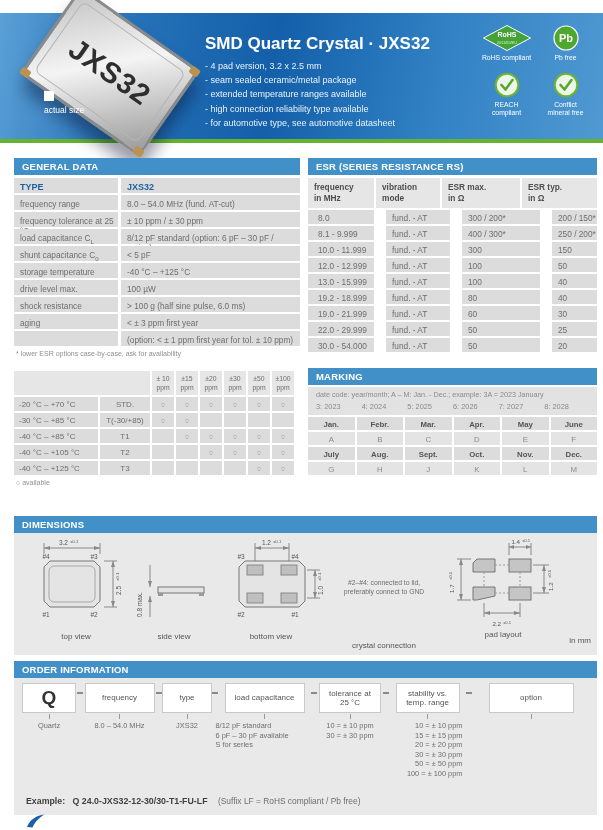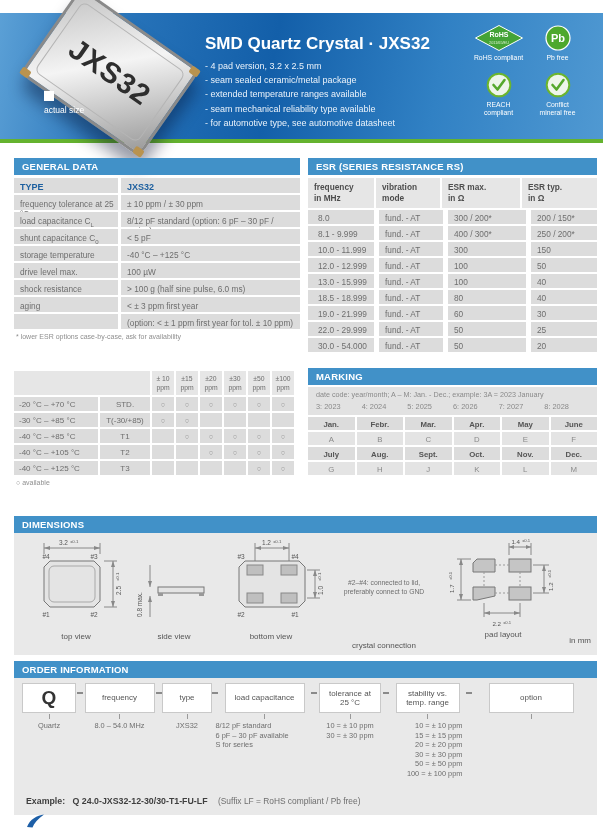--- a/index.html
+++ b/index.html
@@ -14,21 +14,21 @@
     border:3px solid #8a8a8a;box-shadow:8px 12px 16px rgba(0,10,40,.4);
     display:flex;align-items:center;justify-content:center;}
   .chip-seam{position:absolute;inset:7px;border:1px solid #b5b5b5;border-radius:7px;}
   .chip-pad{position:absolute;width:10px;height:8px;background:#b9934f;border-radius:2px;}
   .chip-text{font-size:29px;font-weight:bold;color:#2e2e2e;letter-spacing:1px;}
   .actual-size{position:absolute;left:44px;top:78px;}
   .actual-size .sq{width:10px;height:10px;background:#fff;}
   .actual-size .lbl{font-size:8.5px;color:#fff;margin-top:4px;}
   .h-title{position:absolute;left:205px;top:21px;font-size:17px;font-weight:bold;color:#fff;}
   .h-features{position:absolute;left:205px;top:46px;font-size:9px;color:#eaf2fa;line-height:14.2px;}
-  .badges{position:absolute;right:16px;top:12px;width:118px;display:grid;
+  .badges{position:absolute;right:8px;top:12px;width:118px;display:grid;
     grid-template-columns:1fr 1fr;row-gap:9px;}
   .badge{display:flex;flex-direction:column;align-items:center;gap:3px;}
   .badge-label{font-size:6.8px;color:#fff;text-align:center;white-space:pre-line;line-height:8.5px;}
   
   .section{position:absolute;}
   .bar{height:17px;background:#4191c8;color:#fff;font-size:9.5px;font-weight:bold;
     line-height:17px;padding-left:8px;letter-spacing:.2px;}
   
   .gd-rows{margin-top:3px;}
   .gd-row{display:flex;gap:3px;margin-bottom:2px;}
@@ -36,21 +36,21 @@
     height:15px;box-sizing:border-box;padding:3.5px 0 0 6px;}
   .gd-value{flex:1;background:#dcdcdc;font-size:8.3px;color:#6e6e6e;
     height:15px;box-sizing:border-box;padding:3.5px 0 0 6px;}
   .gd-type .gd-label,.gd-type .gd-value{color:#1c5f9f;font-weight:bold;font-size:9px;}
   .footnote{font-size:7px;color:#8f8f8f;margin-top:4px;padding-left:2px;}
   sub{font-size:6px;}
   
   .esr-head{display:flex;gap:2px;margin-top:3px;margin-bottom:2px;}
   .esr-h{background:#e6e6e6;font-size:8.3px;font-weight:bold;color:#4d4d4d;
     white-space:pre-line;line-height:10.5px;height:30px;box-sizing:border-box;padding:4px 0 0 6px;}
-  .esr-row{display:flex;gap:5px;margin-bottom:2px;}
+  .esr-row{display:flex;gap:12px;margin-bottom:2px;}
   .esr-c{background:#dcdcdc;font-size:8.3px;color:#6e6e6e;height:14px;
     box-sizing:border-box;padding:3px 0 0 6px;}
   .w1{width:66px;}.w2{width:64px;}.w3{width:78px;}.w4{flex:1;}
   .esr-c.w1{padding-left:10px;}
   
   .st-head{display:flex;gap:2px;margin-top:3px;margin-bottom:2px;}
   .st-corner{width:136px;background:#e6e6e6;height:24px;}
   .st-h{width:22px;background:#e6e6e6;height:24px;font-size:6.8px;color:#6e6e6e;
     text-align:center;white-space:pre-line;line-height:9px;padding-top:3px;box-sizing:border-box;}
   .st-row{display:flex;gap:2px;margin-bottom:2px;}
@@ -113,21 +113,21 @@
     </div>
     <div class="actual-size">
       <div class="sq"></div>
       <div class="lbl">actual size</div>
     </div>
     <div class="h-title">SMD Quartz Crystal · JXS32</div>
     <div class="h-features">
       <div>- 4 pad version, 3.2 x 2.5 mm</div>
       <div>- seam sealed ceramic/metal package</div>
       <div>- extended temperature ranges available</div>
-      <div>- seam mechanical reliability type available</div>
+      <div>- high connection reliability type available</div>
       <div>- for automotive type, see automotive datasheet</div>
     </div>
     <div class="badges">
       <div class="badge">
         <svg width="48" height="26" viewBox="0 0 48 26">
           <polygon points="24,0.5 47.5,13 24,25.5 0.5,13" fill="#44a336" stroke="#ffffff" stroke-width="1"></polygon>
           <text x="24" y="12" font-size="7" font-weight="bold" fill="#fff" text-anchor="middle">RoHS</text>
           <text x="24" y="19" font-size="3.8" fill="#d9f0cf" text-anchor="middle">2011/65/EU</text>
         </svg>
         <div class="badge-label">RoHS compliant</div>
@@ -157,20 +157,24 @@
       </div>
     </div>
   </div>
 
   <div class="section" style="top:158px;left:14px;width:286px;">
     <div class="bar">GENERAL DATA</div>
     <div class="gd-rows">
       <div class="gd-row gd-type">
         <div class="gd-label">TYPE</div>
         <div class="gd-value">JXS32</div>
+      </div>
+      <div class="gd-row">
+        <div class="gd-label"><span>frequency range</span><sub></sub></div>
+        <div class="gd-value">8.0 – 54.0 MHz (fund. AT-cut)</div>
       </div>
       <div class="gd-row">
         <div class="gd-label"><span>frequency tolerance at 25 °C</span><sub></sub></div>
         <div class="gd-value">± 10 ppm / ± 30 ppm</div>
       </div>
       <div class="gd-row">
         <div class="gd-label"><span>load capacitance C</span><sub>L</sub></div>
         <div class="gd-value">8/12 pF standard (option: 6 pF – 30 pF / series)</div>
       </div>
       <div class="gd-row">
@@ -238,21 +242,21 @@
           <div class="esr-c w3">100</div>
           <div class="esr-c w4">50</div>
       </div>
       <div class="esr-row">
         <div class="esr-c w1">13.0 - 15.999</div>
           <div class="esr-c w2">fund. - AT</div>
           <div class="esr-c w3">100</div>
           <div class="esr-c w4">40</div>
       </div>
       <div class="esr-row">
-        <div class="esr-c w1">18.5 - 18.999</div>
+        <div class="esr-c w1">19.2 - 18.999</div>
           <div class="esr-c w2">fund. - AT</div>
           <div class="esr-c w3">80</div>
           <div class="esr-c w4">40</div>
       </div>
       <div class="esr-row">
         <div class="esr-c w1">19.0 - 21.999</div>
           <div class="esr-c w2">fund. - AT</div>
           <div class="esr-c w3">60</div>
           <div class="esr-c w4">30</div>
       </div>

